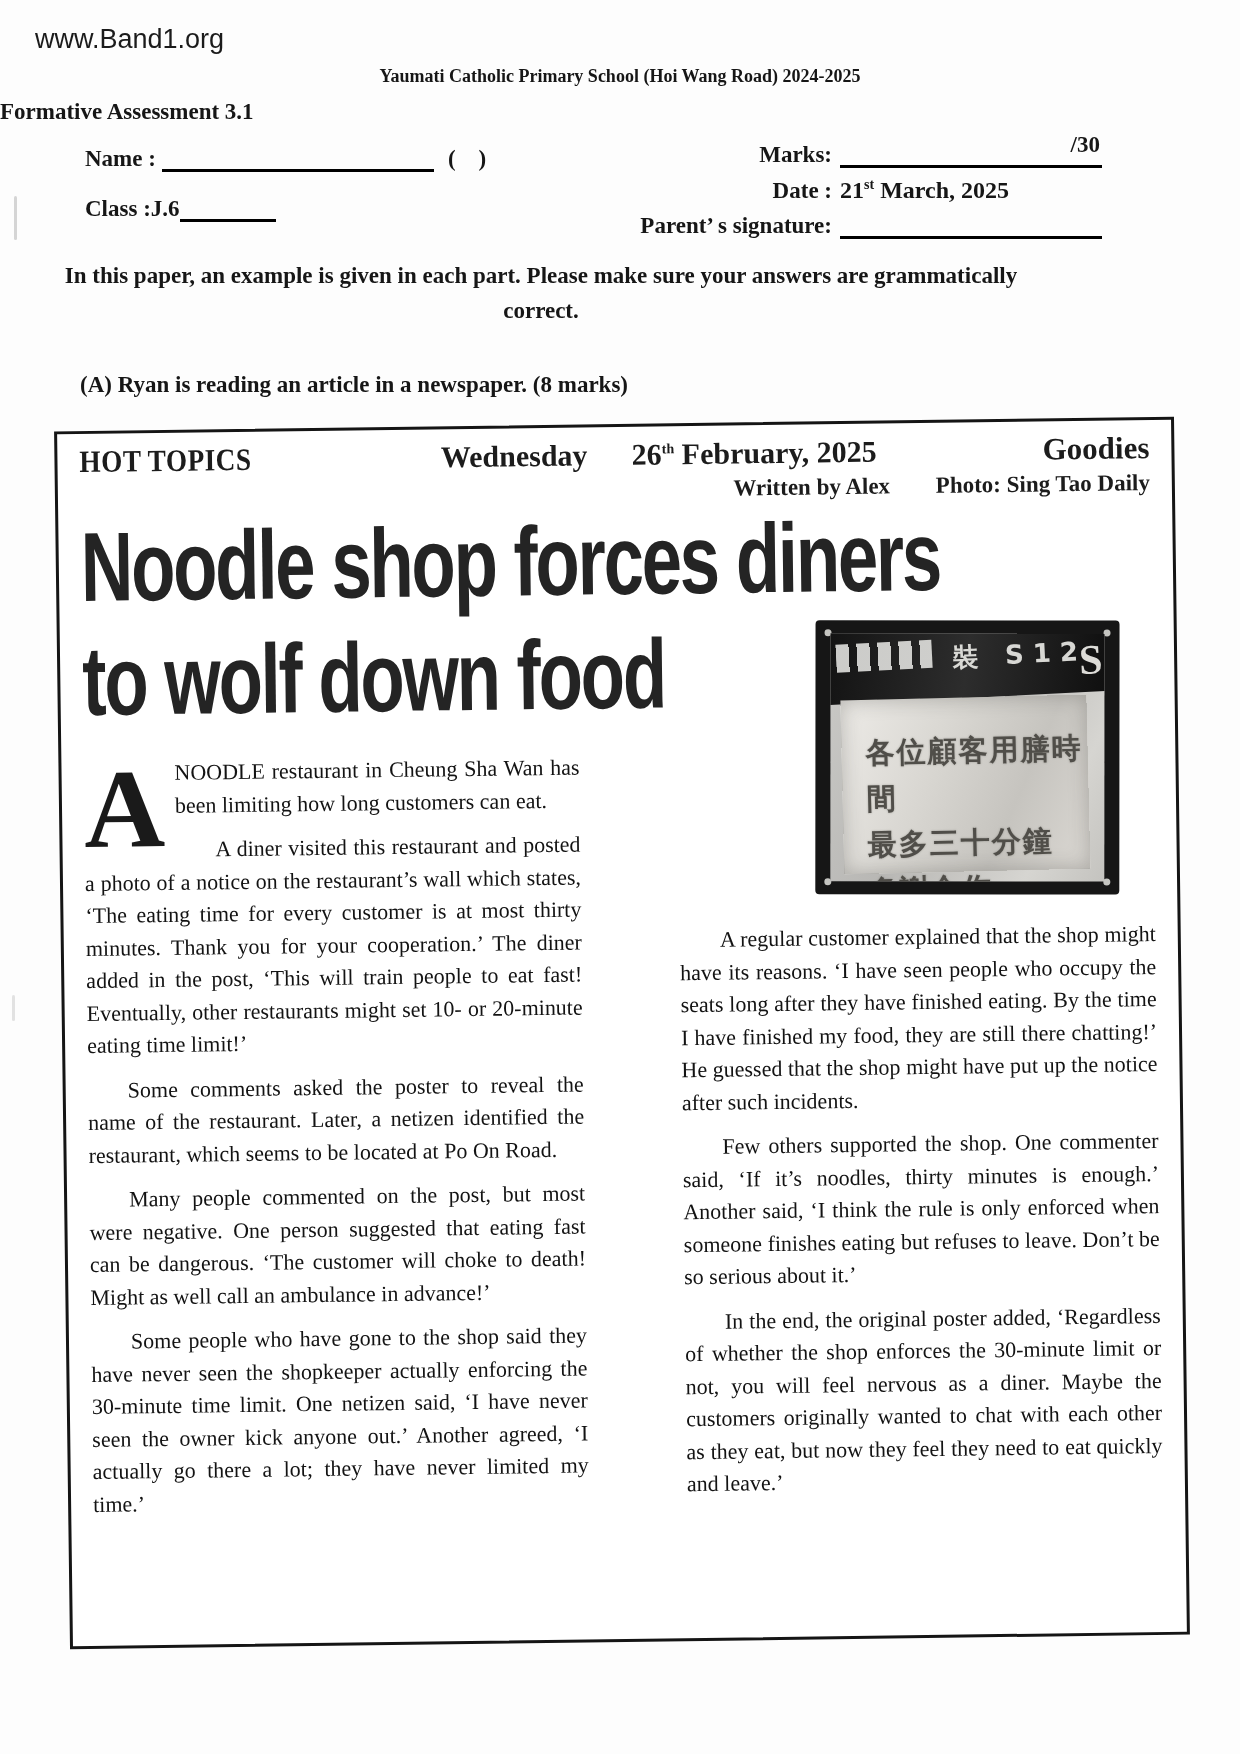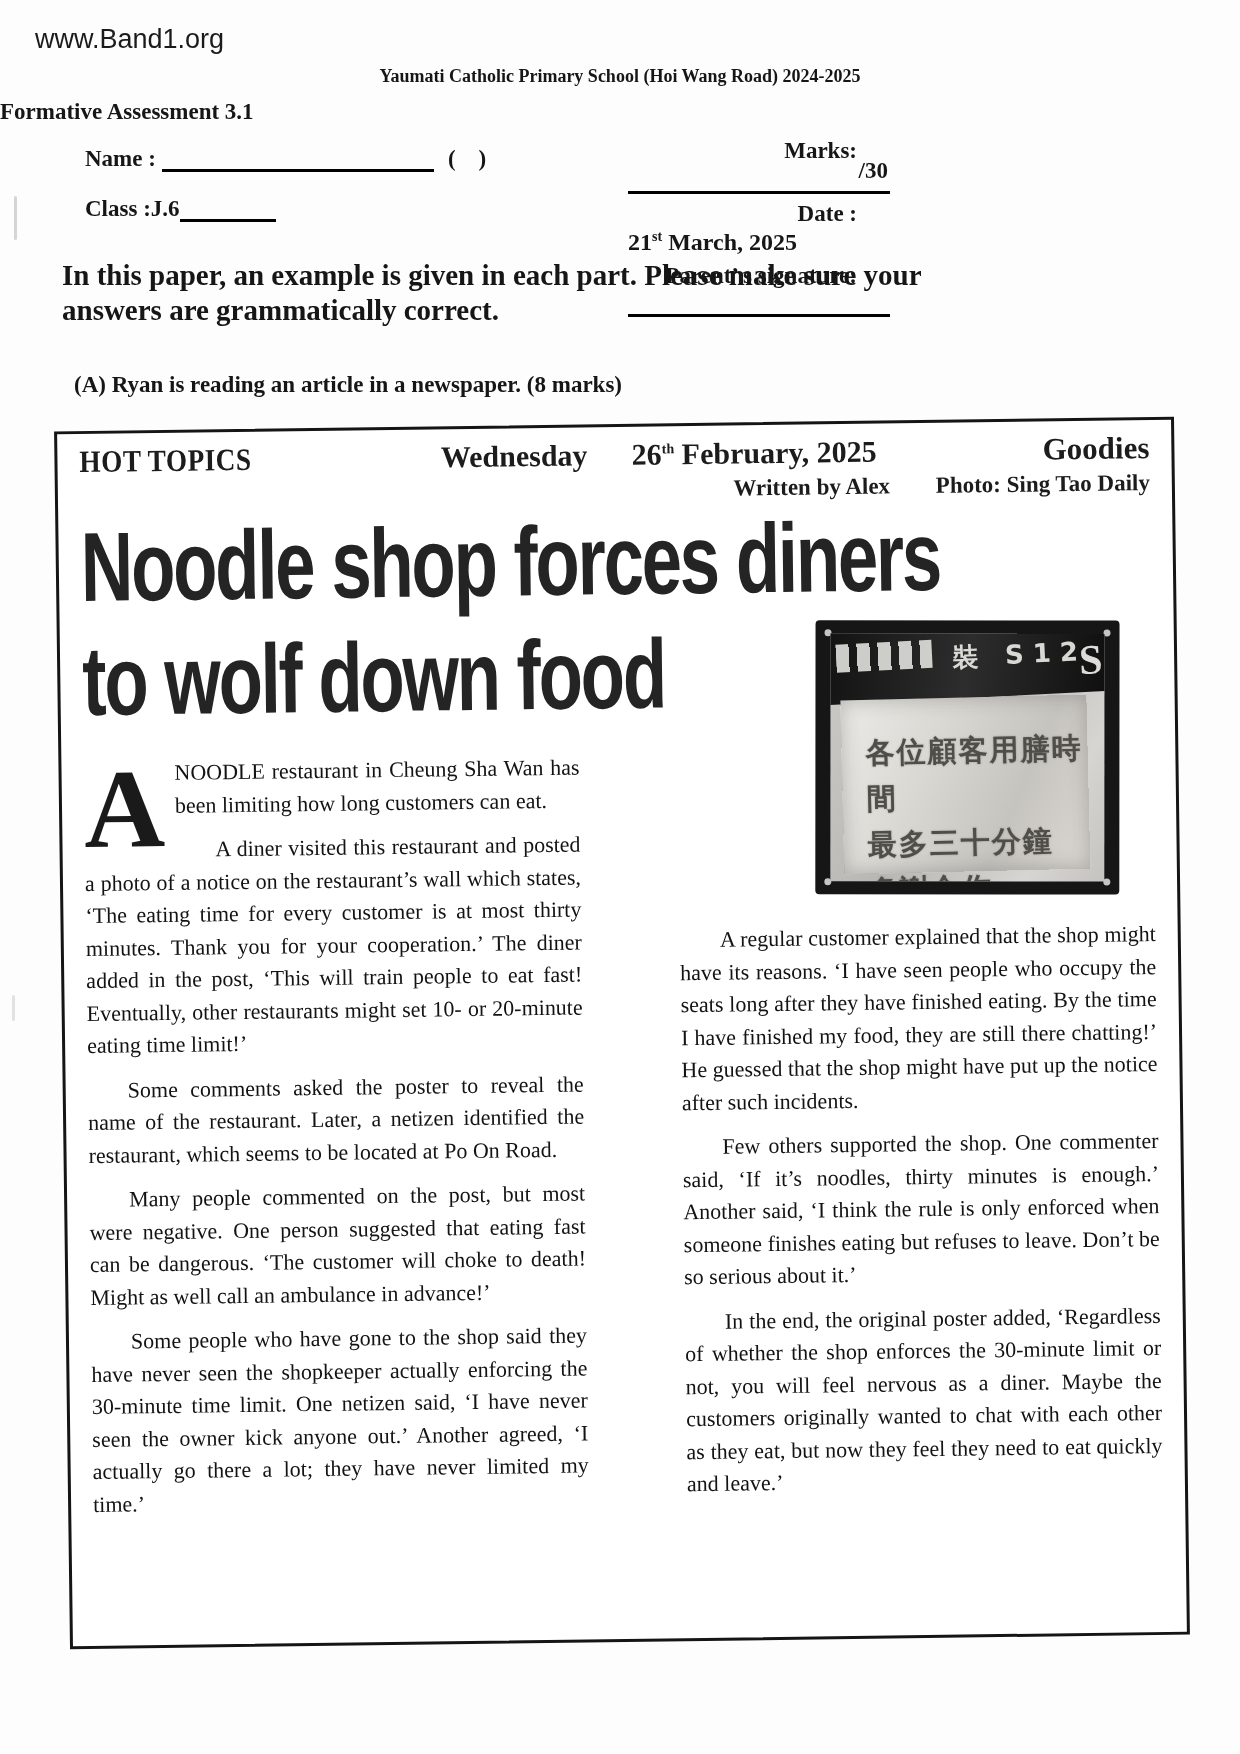--- a/index.html
+++ b/index.html
@@ -27,33 +27,33 @@
 
   
   .form-left { position:absolute; left:85px; top:146px; font-weight:bold; font-size:23px; }
   .form-left .row { margin-bottom:24px; white-space:nowrap; }
   .fill-line { display:inline-block; border-bottom:3px solid #000; height:22px; vertical-align:bottom; }
   .name-line { width:272px; margin-left:6px; }
   .class-line { width:96px; }
   .paren { white-space:pre; margin-left:14px; }
 
   .form-right { position:absolute; left:628px; top:138px; font-weight:bold; font-size:23px; }
-  .form-right .row { display:flex; align-items:center; margin-bottom:7px;flex-direction:column; }
+  .form-right .row { display:flex; align-items:flex-end; margin-bottom:7px; }
   .form-right .label { width:212px; text-align:right; padding-right:8px; }
   .form-right .value { width:262px; position:relative; }
   .marks-line { border-bottom:3px solid #000; height:30px; }
   .marks-total { position:absolute; right:2px; top:-6px; font-weight:bold; font-size:23px; }
   .date-value { font-size:24px; padding-top:2px; }
   sup { font-size:14px; vertical-align:super; font-weight:bold; }
   .sig-line { border-bottom:3px solid #000; height:28px; }
 
   
   .instructions { position:absolute; left:62px; top:258px; width:958px;
-    font-weight:bold; font-size:29px; line-height:35px; }
-  .section-a { position:absolute; left:74px; top:372px; font-weight:bold; font-size:23px; }
+    font-weight:bold; font-size:23px; line-height:35px;text-align:center; }
+  .section-a { position:absolute; left:80px; top:372px; font-weight:bold; font-size:23px; }
 
   
   .scan-mark-1 { position:absolute; left:14px; top:196px; width:3px; height:44px;
     background:#b5b5b5; opacity:.55; border-radius:2px; }
   .scan-mark-2 { position:absolute; left:12px; top:995px; width:3px; height:26px;
     background:#c0c0c0; opacity:.45; border-radius:2px; }
 
   
   .np-box {
     position:absolute; left:62px; top:424px; width:1120px; height:1218px;

